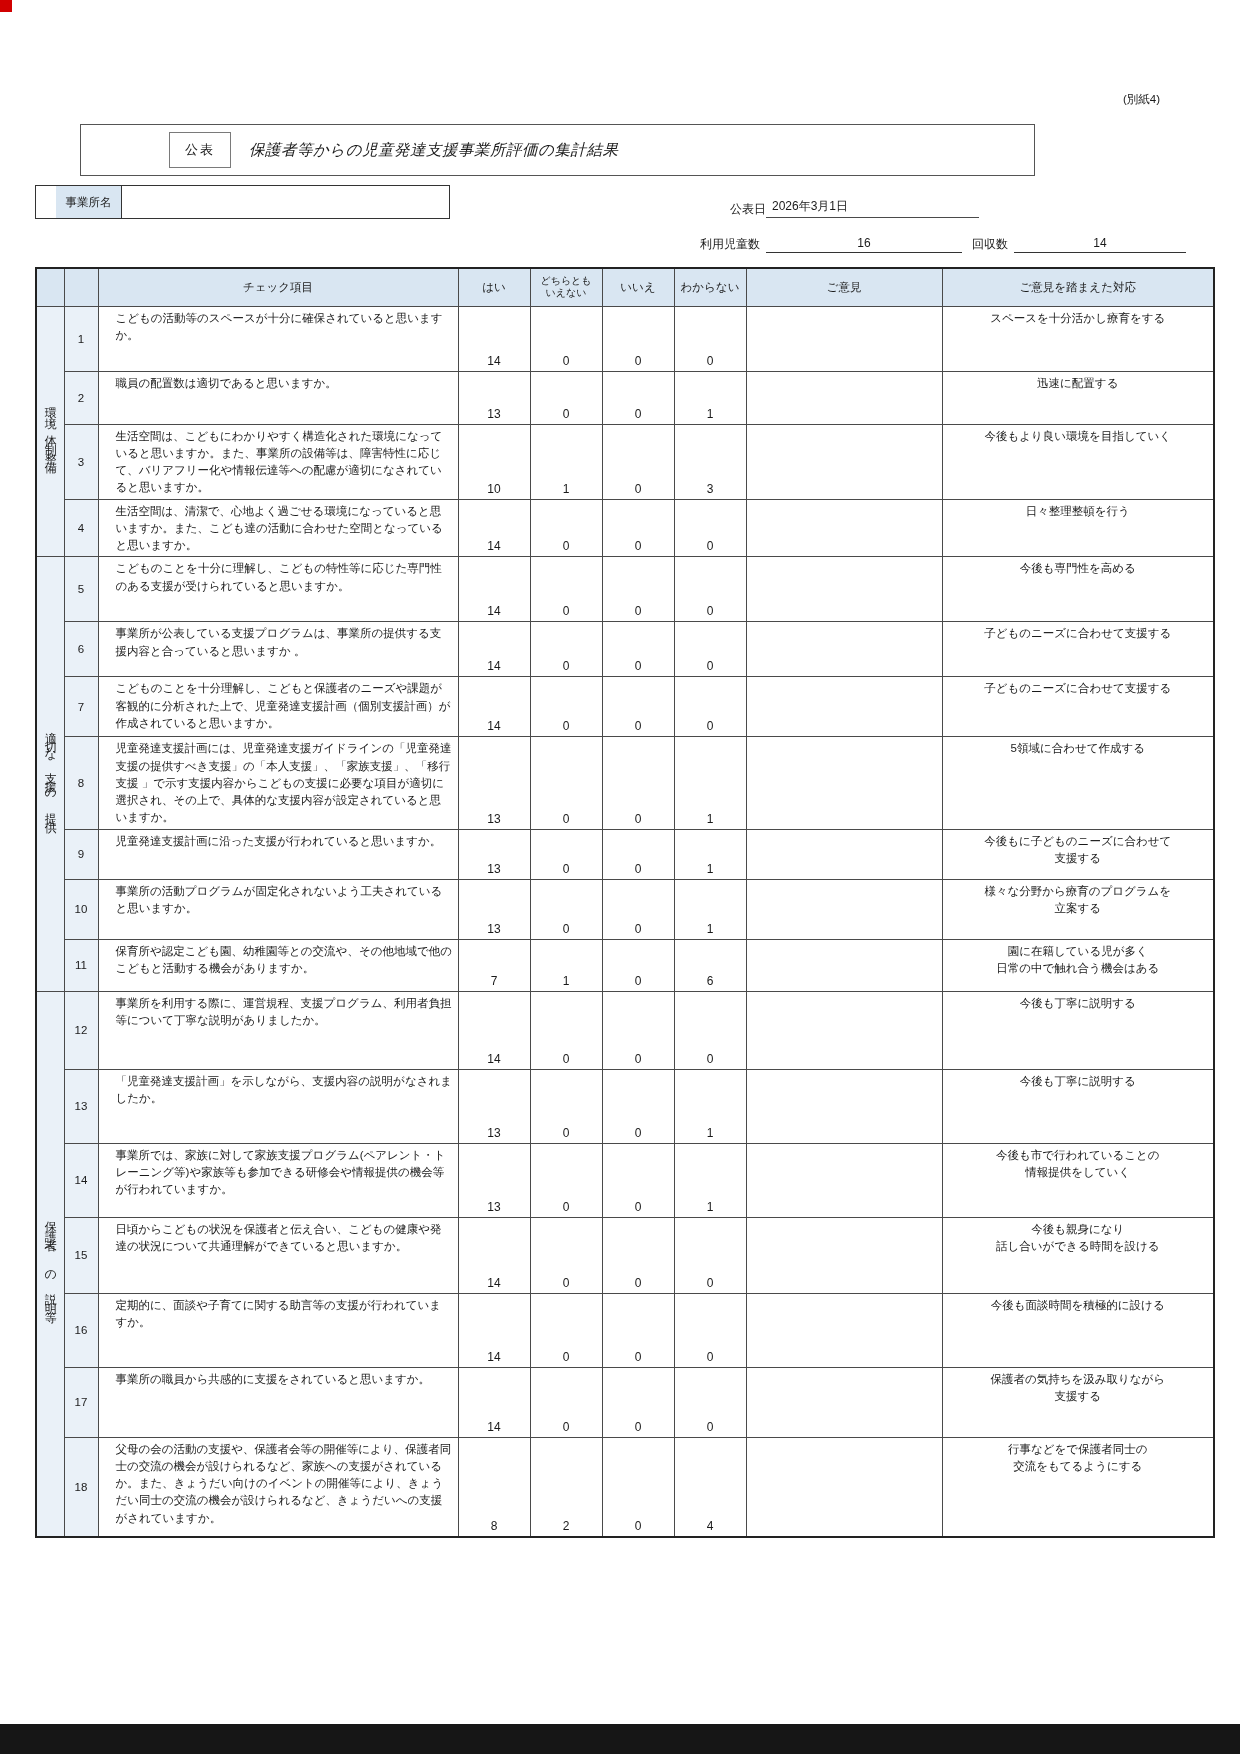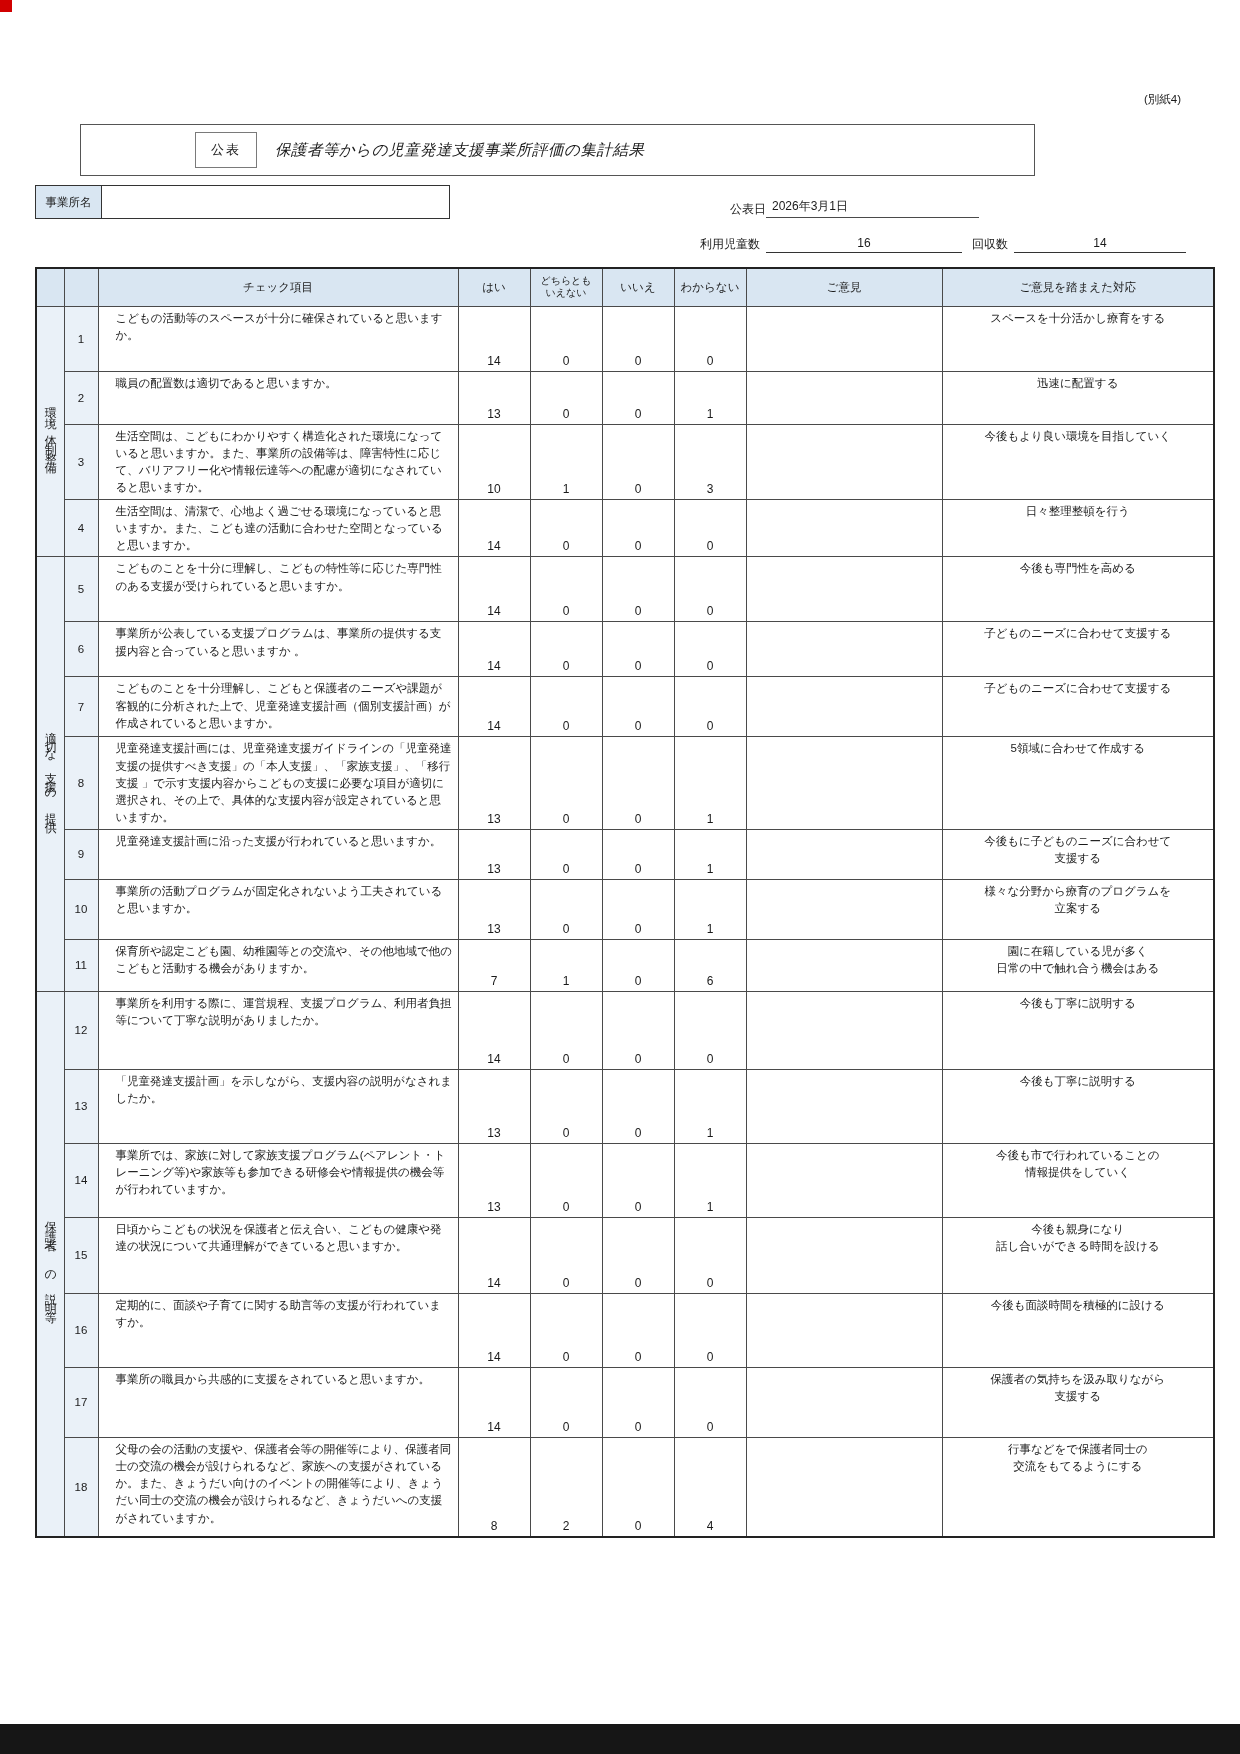--- a/index.html
+++ b/index.html
@@ -11,38 +11,38 @@
     --accent-red:#d10000;
     --footer-bar:#161616;
   }
   *{box-sizing:border-box;margin:0;padding:0;}
   html,body{background:#ffffff;}
   body{
     width:1240px;height:1754px;position:relative;overflow:hidden;
     font-family:"Liberation Sans","DejaVu Sans",sans-serif;color:var(--ink);
   }
   .corner-mark{position:absolute;left:0;top:0;width:12px;height:12px;background:var(--accent-red);}
-  .annex{position:absolute;top:92px;right:59px;font-size:11.5px;}
+  .annex{position:absolute;top:92px;right:80px;font-size:11.5px;}
   .title-box{
     position:absolute;left:80px;top:124px;width:955px;height:52px;
     border:1.5px solid #555;display:flex;align-items:center;background:#fff;
   }
   .pub-badge{
     display:inline-flex;align-items:center;justify-content:center;
-    margin-left:114px;width:62px;height:36px;border:1px solid #7a7a7a;
+    margin-left:88px;width:62px;height:36px;border:1px solid #7a7a7a;
     font-size:13px;letter-spacing:2px;
   }
   .doc-title{font-size:15.5px;margin-left:18px;letter-spacing:.5px;font-style:italic;}
   .office-row{
     position:absolute;left:35px;top:185px;width:415px;height:34px;
     border:1.5px solid #333;display:flex;background:#fff;
   }
   .office-label{
     width:66px;background:var(--header-bg);border-right:1px solid #333;
-    display:flex;align-items:center;justify-content:center;font-size:11.5px;
+    display:flex;align-items:center;justify-content:center;font-size:11.5px;margin-left:20px;
   }
   .office-value{flex:1;display:flex;align-items:center;padding-left:8px;font-size:12px;}
   .pubdate-row{position:absolute;left:730px;top:198px;font-size:12px;display:flex;align-items:flex-end;}
   .pubdate-value{
     display:inline-block;width:213px;border-bottom:1.5px solid #4a4a4a;
     padding:0 0 2px 6px;
   }
   .counts-row{position:absolute;left:700px;top:236px;font-size:12px;display:flex;align-items:flex-end;}
   .count-underline{
     display:inline-block;border-bottom:1.5px solid #333;text-align:center;padding-bottom:2px;

